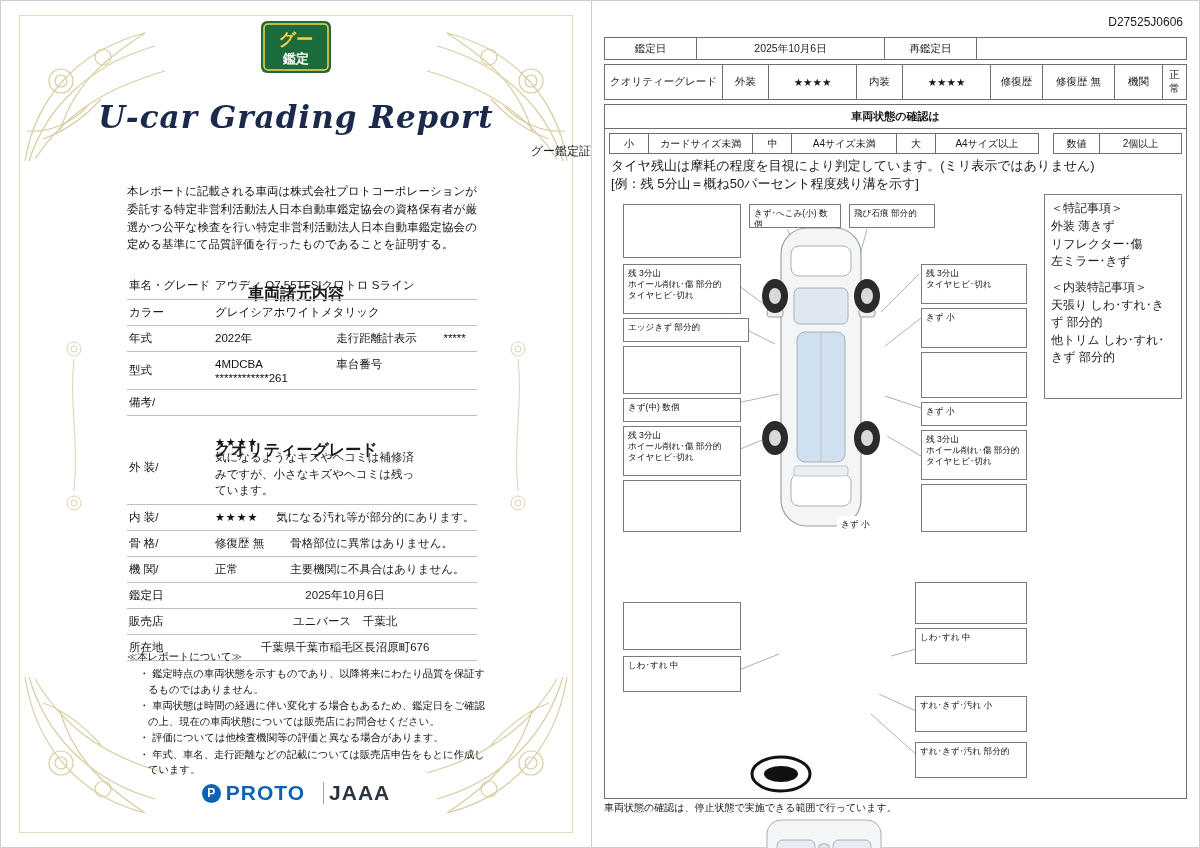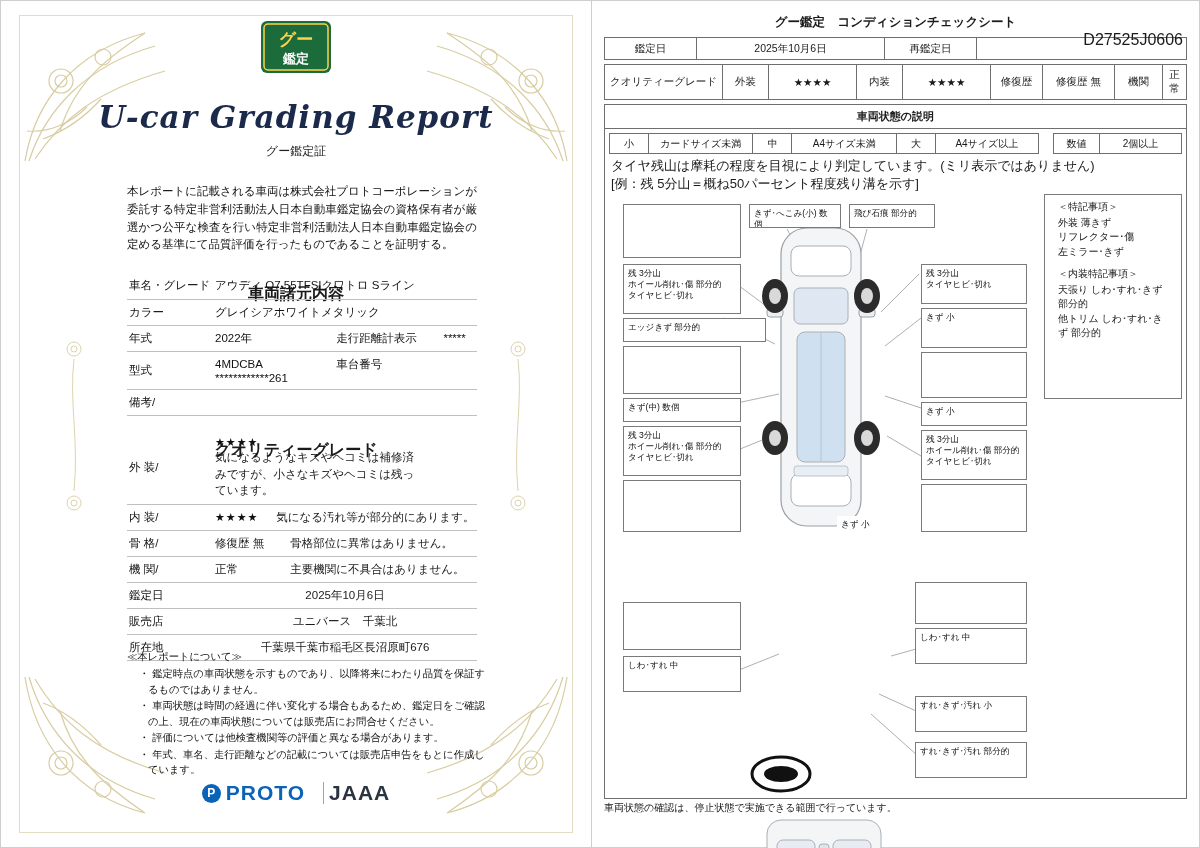--- a/index.html
+++ b/index.html
@@ -34,21 +34,21 @@
     text-align:center;
     font-family:"DejaVu Serif", serif;
     font-style:italic;
     font-weight:bold;
     font-size:31px;
     color:#1b2a4a;
     letter-spacing:1px;
   }
   .cert-sub {
     position:absolute; left:0; right:0; top:142px;
-    text-align:center; font-size:12px; color:#222;
+    text-align:right; font-size:12px; color:#222;
   }
   .cert-body {
     position:absolute; left:126px; top:182px; width:350px;
     font-size:11.5px; line-height:1.55; color:#111;
     text-align:justify;
   }
   .sec-title {
     position:absolute; left:0; right:0;
     text-align:center; font-size:16px; font-weight:bold;margin-top:25px;
   }
@@ -98,21 +98,21 @@
     background:#fff;
     border:1px solid #cfcfcf;
     border-left:none;
     padding:10px 12px;
   }
   .r-head { position:relative; height:26px; }
   .r-title {
     position:absolute; left:0; right:0; text-align:center;
     font-size:12.5px; font-weight:bold; top:3px;
   }
-  .r-code { position:absolute; right:4px; top:20px; font-size:16px; }
+  .r-code { position:absolute; right:4px; top:4px; font-size:12px; }
 
   table.grid { border-collapse:collapse; width:100%; font-size:10.5px; }
   table.grid td { border:1px solid #6f6f6f; padding:3px 5px; height:22px; }
   .c { text-align:center; }
 
   .statebox { border:1px solid #6f6f6f; margin-top:4px; }
   .state-title { text-align:center; font-size:11px; font-weight:bold; padding:4px; border-bottom:1px solid #6f6f6f; }
 
   .legend-wrap { display:flex; padding:4px 4px 0 4px; gap:0; }
   table.legend { border-collapse:collapse; font-size:10px; }
@@ -123,21 +123,21 @@
   .diagram-area { position:relative; height:600px; margin:0 4px 4px 4px; }
 
   .dbox {
     position:absolute; border:1px solid #7a7a7a; background:#fff;
     font-size:8.6px; line-height:1.3; padding:3px 4px; color:#111;
     overflow:hidden;
   }
 
   .sidebox {
     position:absolute; right:0; top:0; width:138px; border:1px solid #7a7a7a;
-    min-height:205px; font-size:10px; line-height:1.45; padding:5px 13px;
+    min-height:205px; font-size:12px; line-height:1.45; padding:5px 6px;
   }
   .sidebox .hd { margin-bottom:1px; }
   .foot-note { font-size:10px; padding-top:2px; }
 
   .car-svg { position:absolute; left:152px; top:28px; }
   .wheel-svg { position:absolute; left:140px; top:560px; }
   .seats-svg { position:absolute; left:150px; top:620px; }
 </style>
 </head>
 <body>
@@ -322,21 +322,20 @@
       </div>
       <div class="jaaa">
         <div class="divider-line"></div>
         <div class="jaaa-text">JAAA</div>
       </div>
     </div>
   </div>
 
   <div class="right">
     <div class="r-head">
-      <div class="r-title">グー鑑定　コンディションチェックシート</div>
       <div class="r-code">D27525J0606</div>
     </div>
 
     <table class="grid">
       <tbody>
           <tr>
         <td class="c" style="width:92px;">鑑定日</td>
         <td class="c" style="width:188px;">2025年10月6日</td>
         <td class="c" style="width:92px;">再鑑定日</td>
         <td class="c"></td>
@@ -354,21 +353,21 @@
         <td class="c" style="width:88px;">★★★★</td>
         <td class="c" style="width:52px;">修復歴</td>
         <td class="c" style="width:72px;">修復歴 無</td>
         <td class="c" style="width:48px;margin-left:12px;">機関</td>
         <td class="c">正常</td>
       </tr>
     </tbody>
       </table>
 
     <div class="statebox">
-      <div class="state-title">車両状態の説明</div>
+      <div class="state-title">車両状態の確認は</div>
 
       <div class="legend-wrap">
         <table class="legend">
           <tbody>
               <tr>
             <td style="width:40px;">小</td>
             <td style="width:110px;">カードサイズ未満</td>
             <td style="width:40px;">中</td>
             <td style="width:110px;">A4サイズ未満</td>
             <td style="width:40px;">大</td>
@@ -460,21 +459,21 @@
           <rect x="30" y="114" width="70" height="12" rx="4" fill="#eef2f6" stroke="#b8c1c9"></rect>
         </svg>
 
         <div class="dbox" style="left:14px;top:10px;width:118px;height:54px;"></div>
         <div class="dbox" style="left:140px;top:10px;width:92px;height:24px;">きず･へこみ(小) 数個</div>
         <div class="dbox" style="left:240px;top:10px;width:86px;height:24px;">飛び石痕 部分的</div>
 
         <div class="dbox" style="left:14px;top:70px;width:118px;height:50px;white-space:pre-line;">残 3分山
 ホイール削れ･傷 部分的
 タイヤヒビ･切れ</div>
-        <div class="dbox" style="left:14px;top:124px;width:143px;height:24px;">エッジきず 部分的</div>
+        <div class="dbox" style="left:14px;top:124px;width:126px;height:24px;">エッジきず 部分的</div>
         <div class="dbox" style="left:14px;top:152px;width:118px;height:48px;"></div>
         <div class="dbox" style="left:14px;top:204px;width:118px;height:24px;">きず(中) 数個</div>
         <div class="dbox" style="left:14px;top:232px;width:118px;height:50px;white-space:pre-line;">残 3分山
 ホイール削れ･傷 部分的
 タイヤヒビ･切れ</div>
         <div class="dbox" style="left:14px;top:286px;width:118px;height:52px;"></div>
 
         <div class="dbox" style="left:312px;top:70px;width:106px;height:40px;white-space:pre-line;">残 3分山
 タイヤヒビ･切れ</div>
         <div class="dbox" style="left:312px;top:114px;width:106px;height:40px;">きず 小</div>

